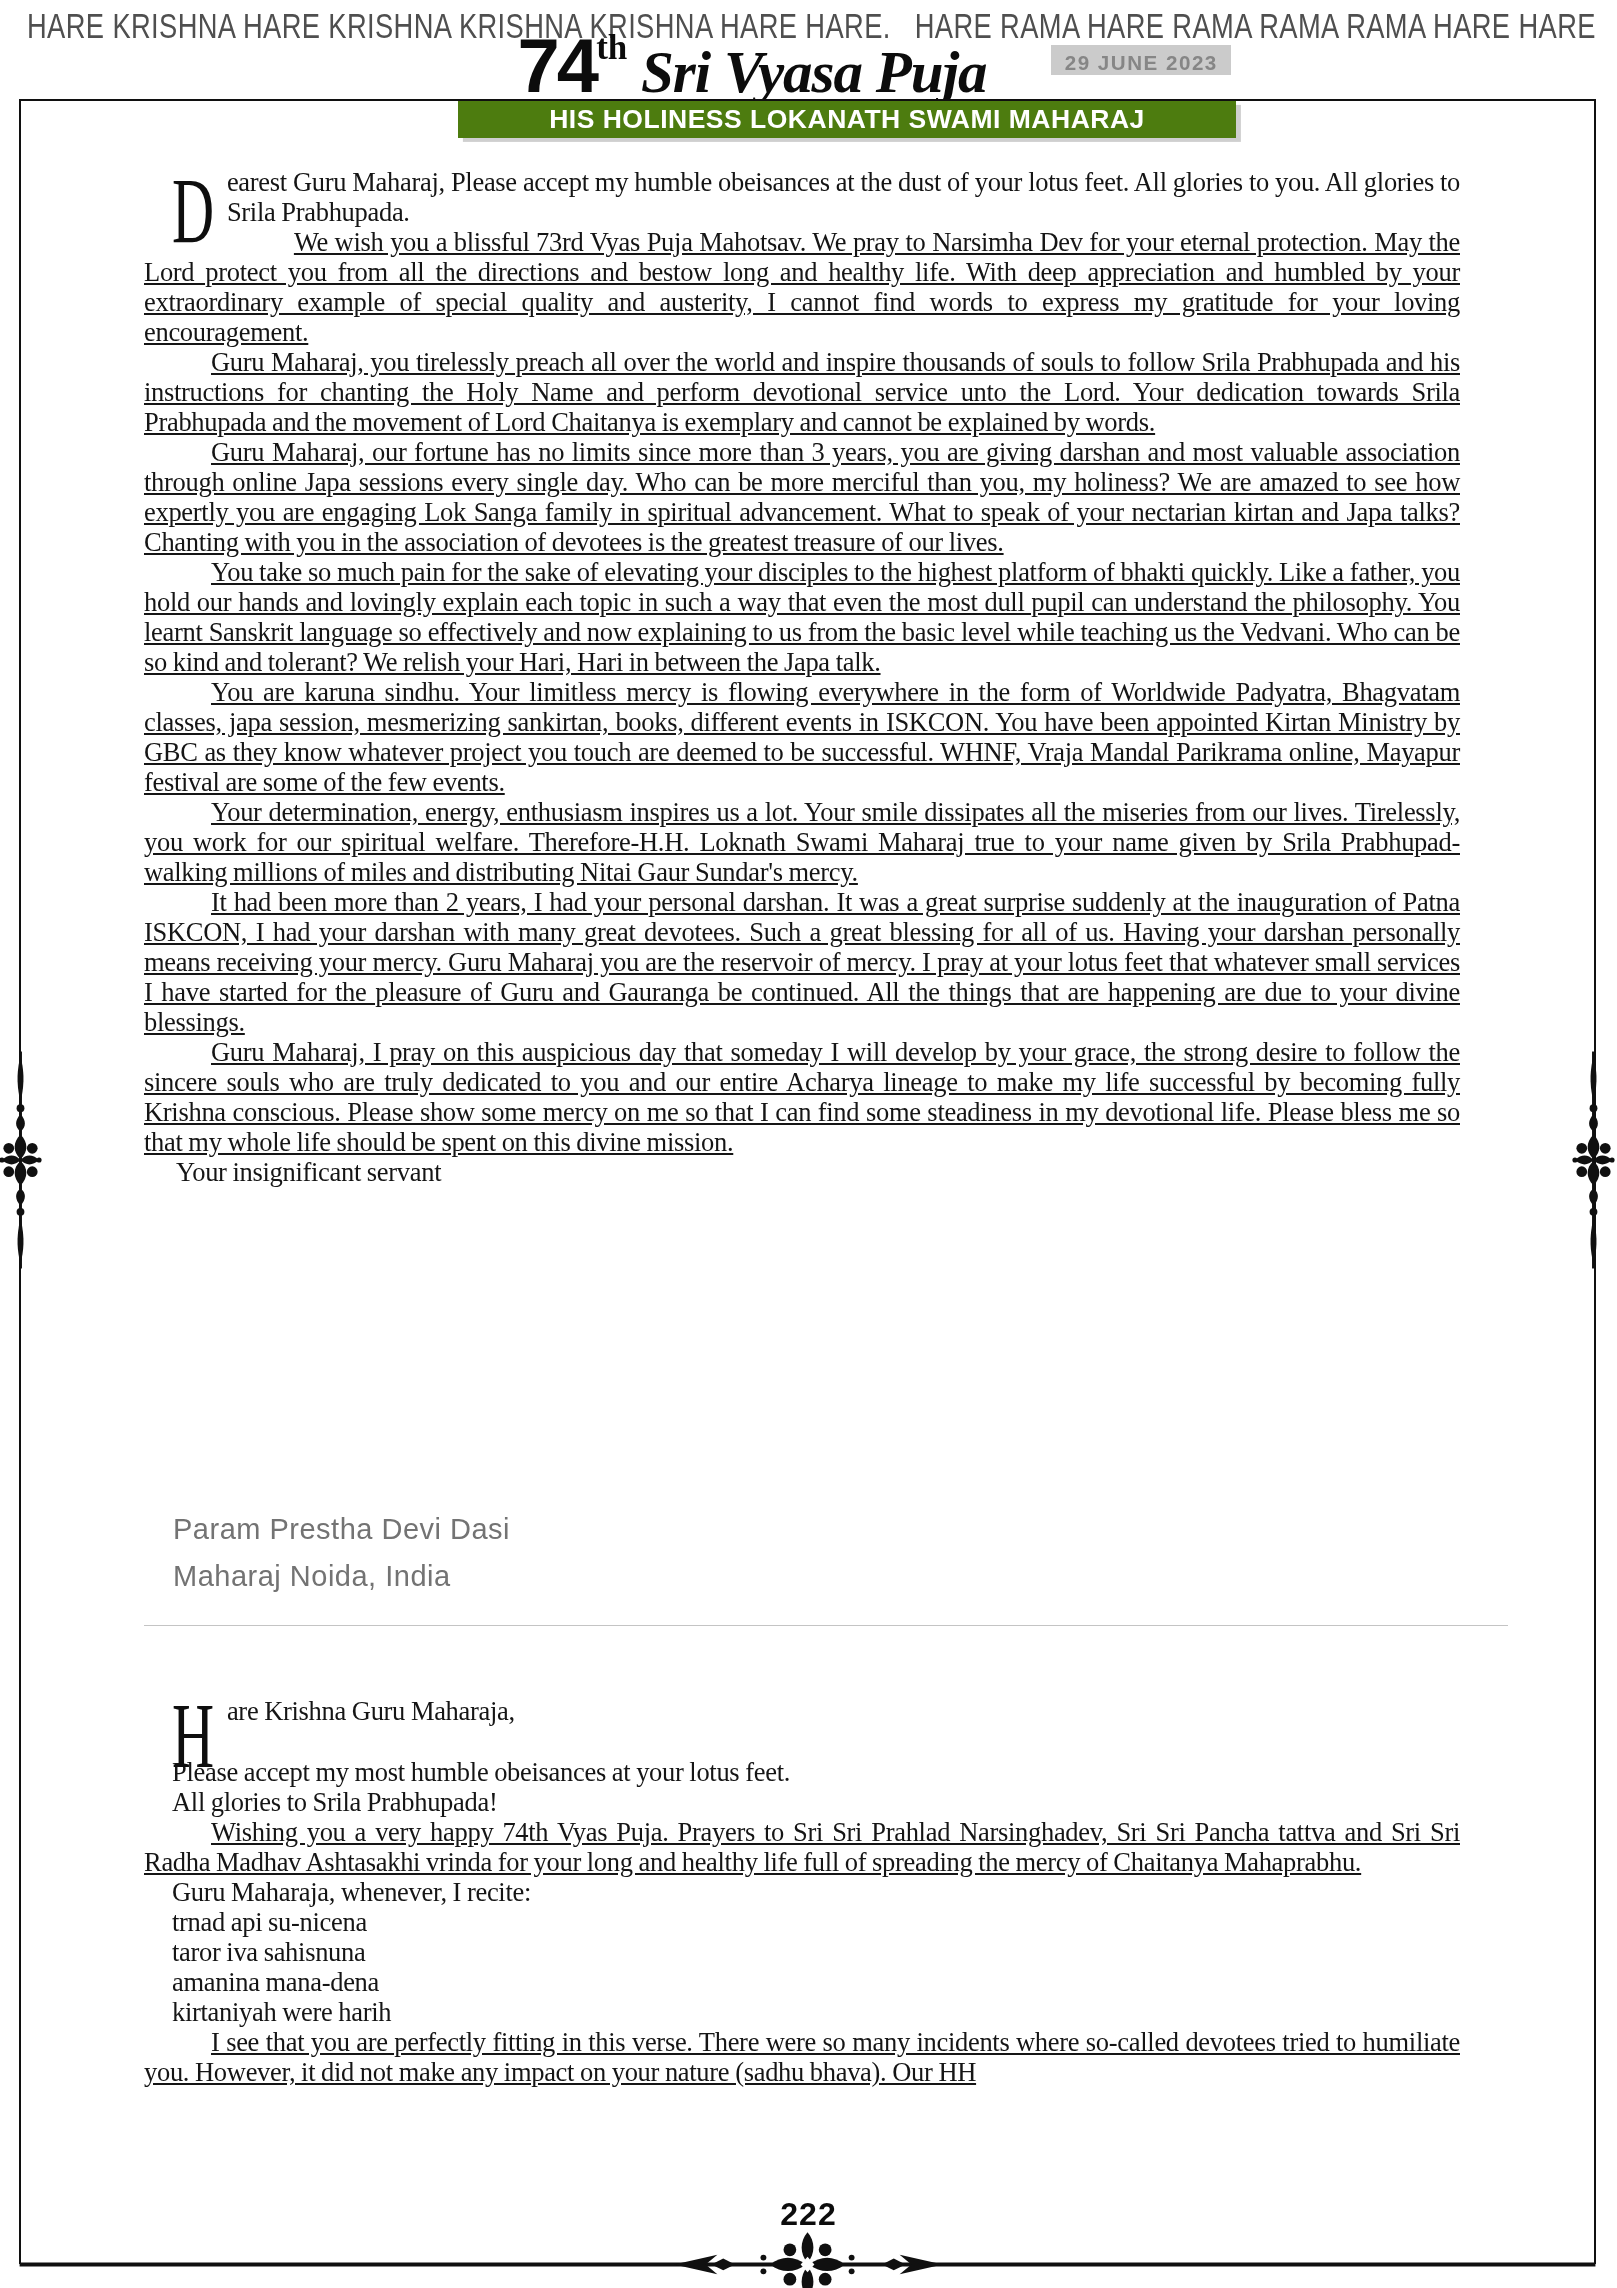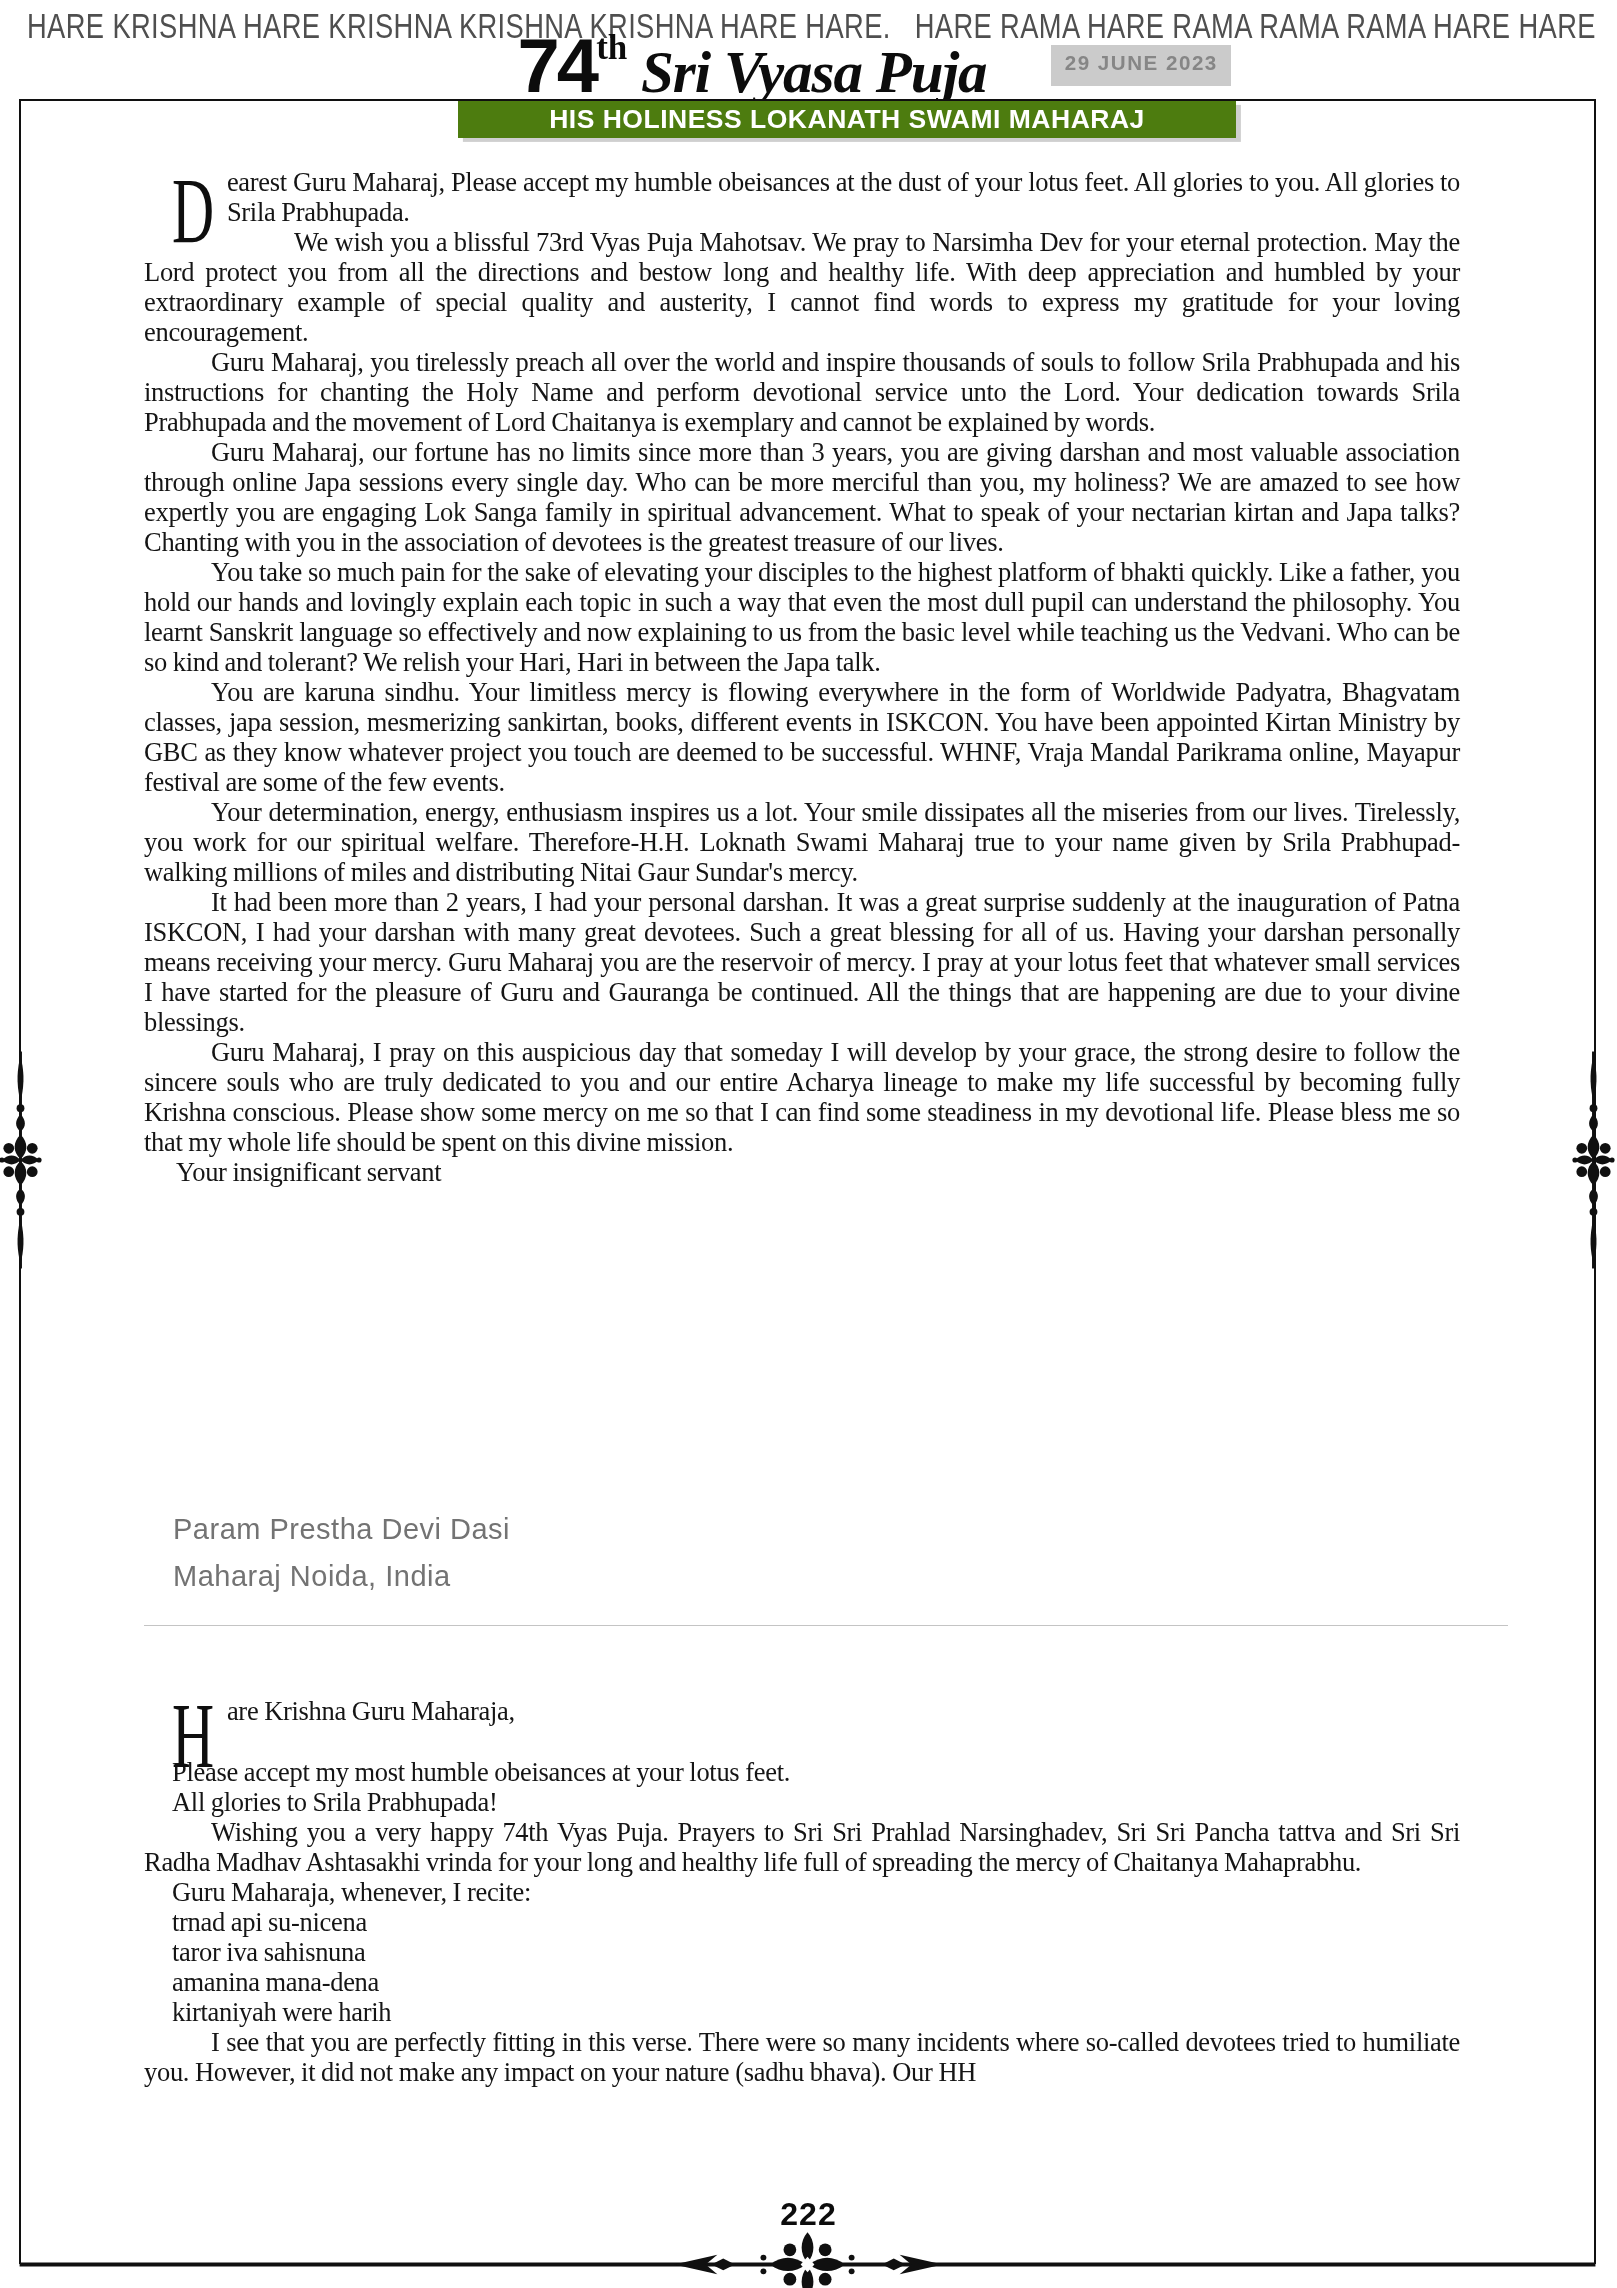--- a/index.html
+++ b/index.html
@@ -13,37 +13,37 @@
           letter-spacing:0.5px;}
 
   
   .title-row{top:21.6px;left:0;width:1504px;text-align:center;white-space:nowrap;}
   .title-num{font-family:"Liberation Sans",sans-serif;font-weight:bold;font-size:76px;
              letter-spacing:-2.9px;color:#0c0c0c;}
   .title-ord{font-family:"Liberation Serif",serif;font-weight:bold;font-size:35px;
              vertical-align:33px;letter-spacing:0;color:#0c0c0c;}
   .title-script{font-family:"Liberation Serif",serif;font-style:italic;font-weight:bold;
                 font-size:59px;letter-spacing:-1px;color:#0c0c0c;margin-left:13.7px;}
-  .date-badge{top:45px;left:1051px;height:41px;line-height:35px;padding:0 13.7px;
+  .date-badge{top:45px;left:1051px;height:30px;line-height:35px;padding:0 13.7px;
               background:#cbcbcb;color:#868686;font-family:"Liberation Sans",sans-serif;
               font-weight:bold;font-size:20.6px;letter-spacing:1.5px;}
 
   
   .frame{left:18.6px;top:99px;width:1577px;height:2165px;box-sizing:border-box;
          border:2.9px solid #101010;border-bottom:none;}
   .banner{top:101px;left:458px;width:778px;height:37px;background:#4d7c0f;
           text-align:center;line-height:37px;color:#ffffff;
           font-family:"Liberation Sans",sans-serif;font-weight:bold;font-size:26.5px;
           letter-spacing:0.5px;box-shadow:4.9px 3.9px 0 #cfcfcf;}
 
   
   .letter{left:144px;width:1316px;font-size:26.5px;line-height:30px;
           letter-spacing:-0.3px;word-spacing:-0.5px;text-align:justify;}
   .letter p{margin:0;}
-  .indent{text-indent:67px;}
+  .indent{text-indent:67px;text-decoration:underline;}
   .plain{text-align:left;padding-left:28px;}
   .closing{text-align:left;padding-left:32px;}
   .dropcap{float:left;width:49px;height:61px;margin:0 5.9px 0 28px;
            font-size:94px;line-height:86px;font-weight:normal;
            transform:scaleX(0.62);transform-origin:0 0;color:#0e0e0e;}
   .salutation-row{display:flex;align-items:flex-start;height:63px;}
   .salutation-row .dropcap{float:none;flex:0 0 49px;margin-top:-2px;}
   .salutation-text{padding-top:2px;}
 
   .signature{left:173px;top:1506px;font-family:"Liberation Sans",sans-serif;

